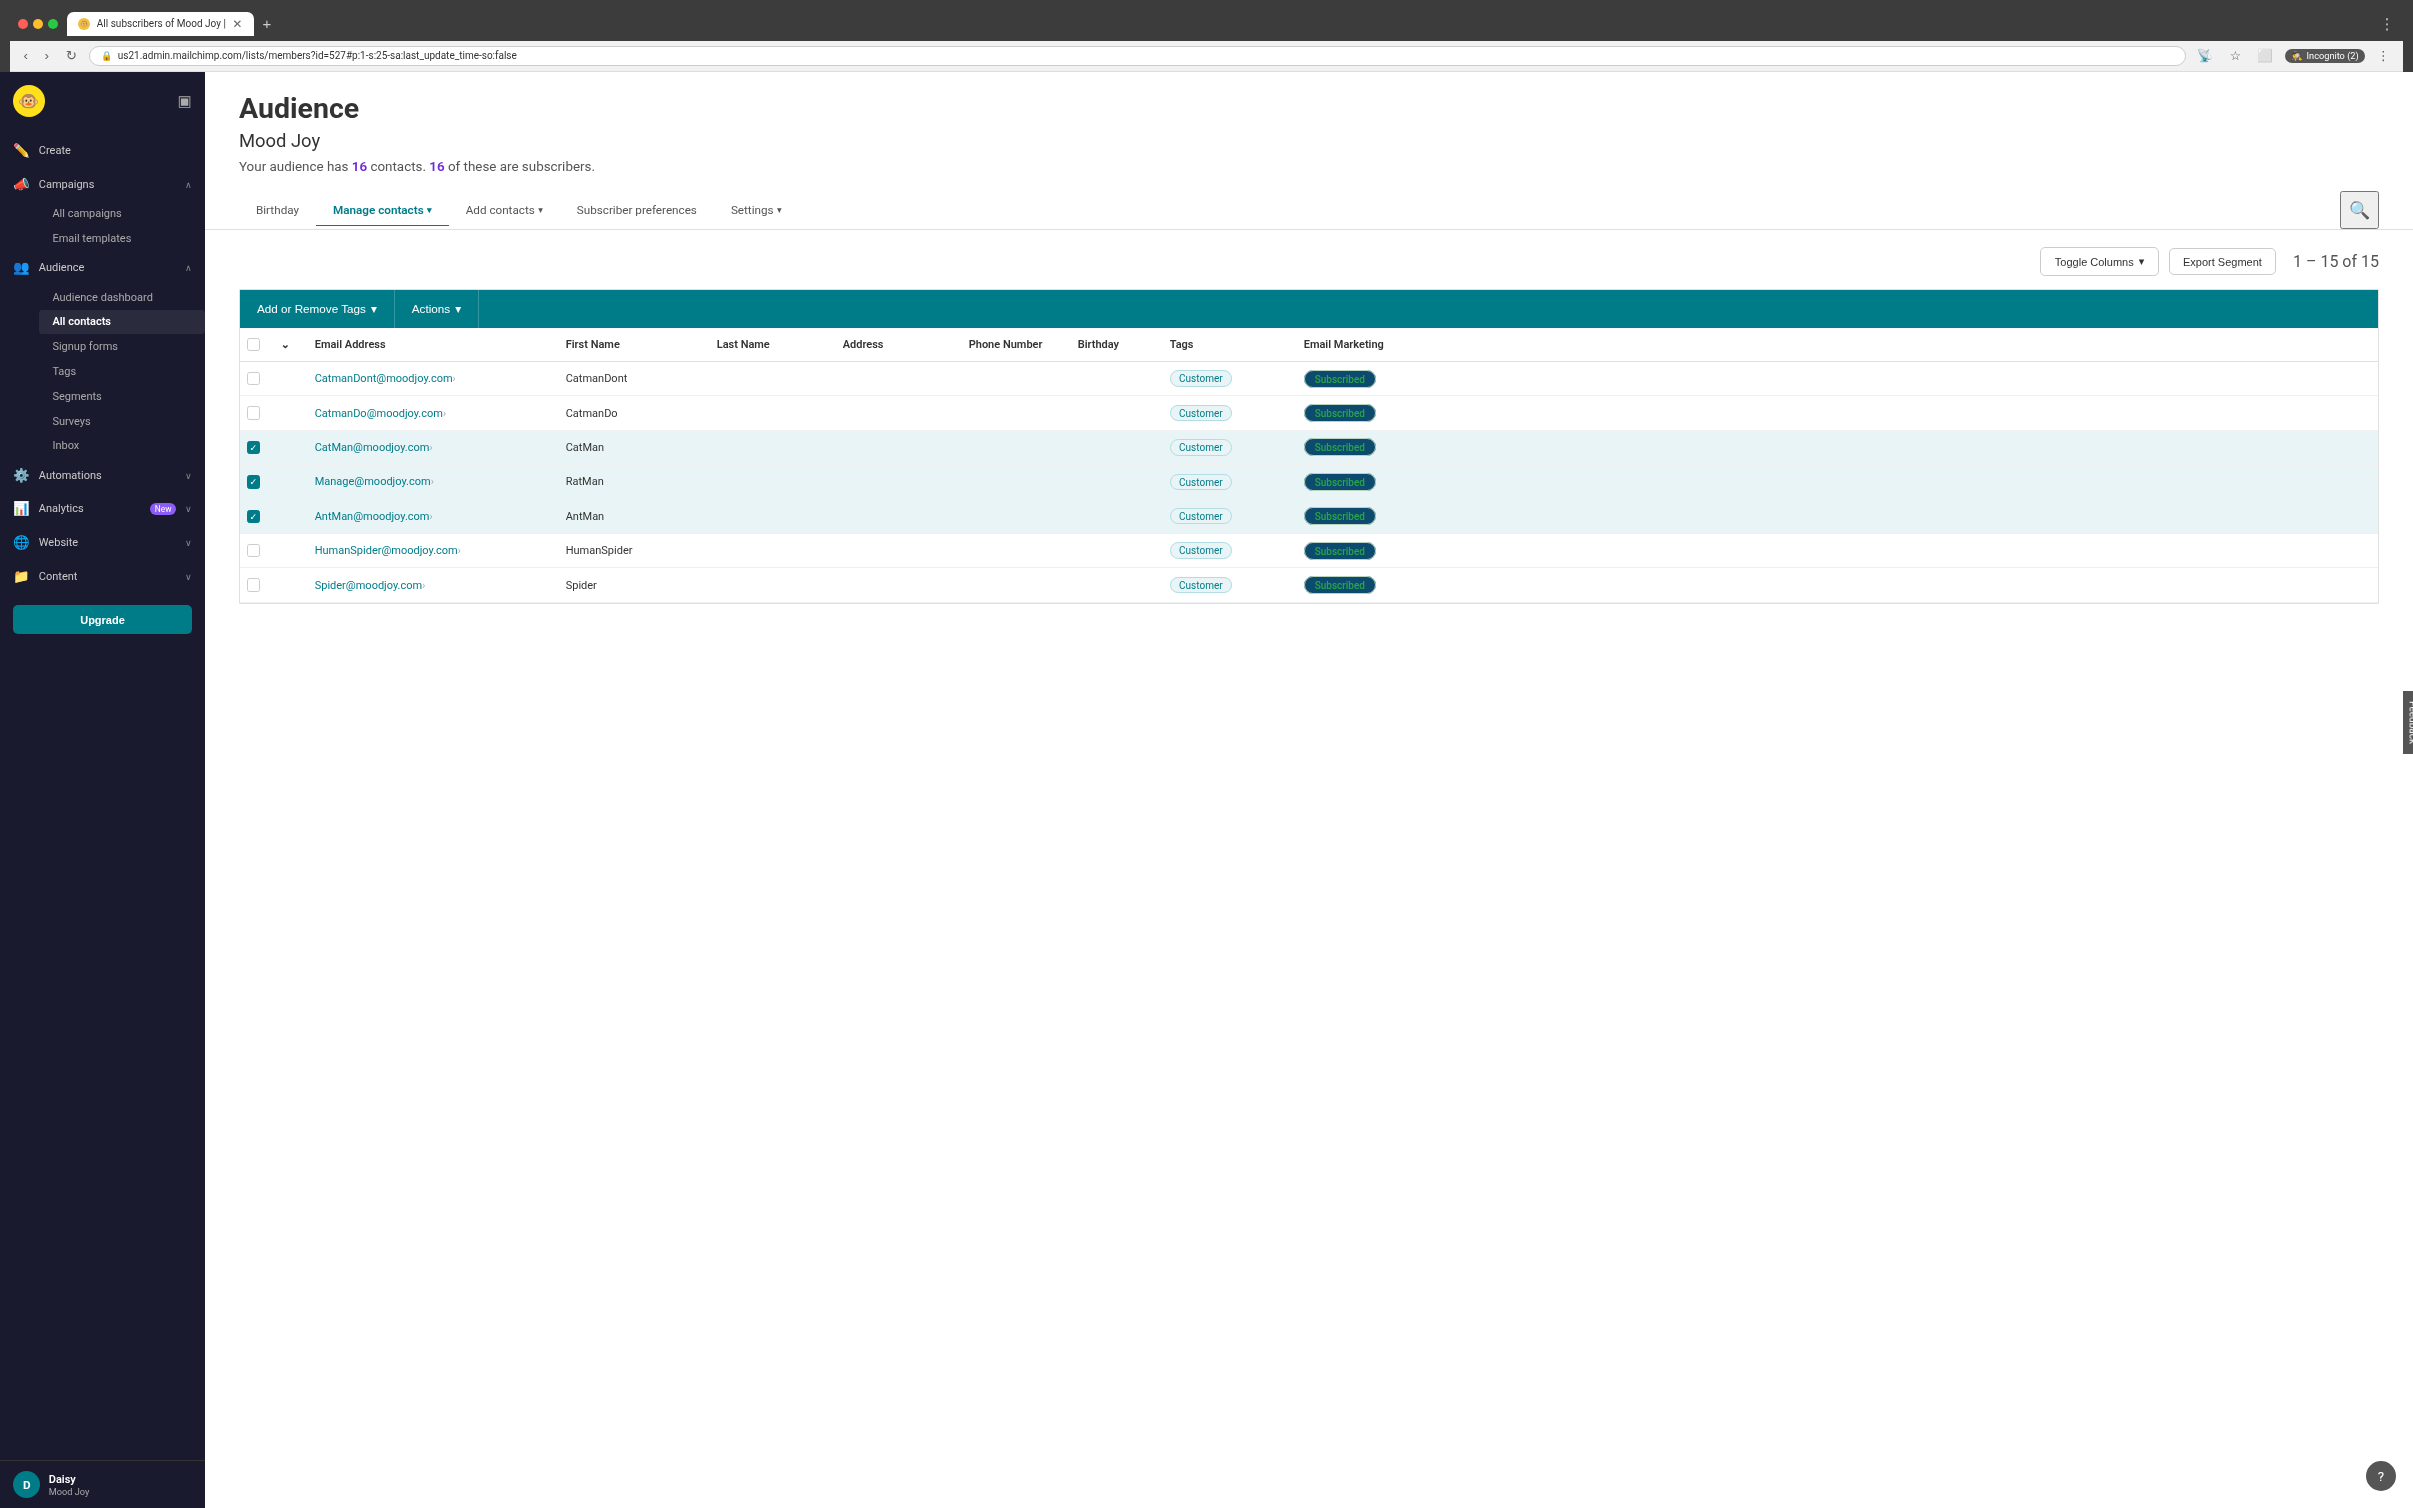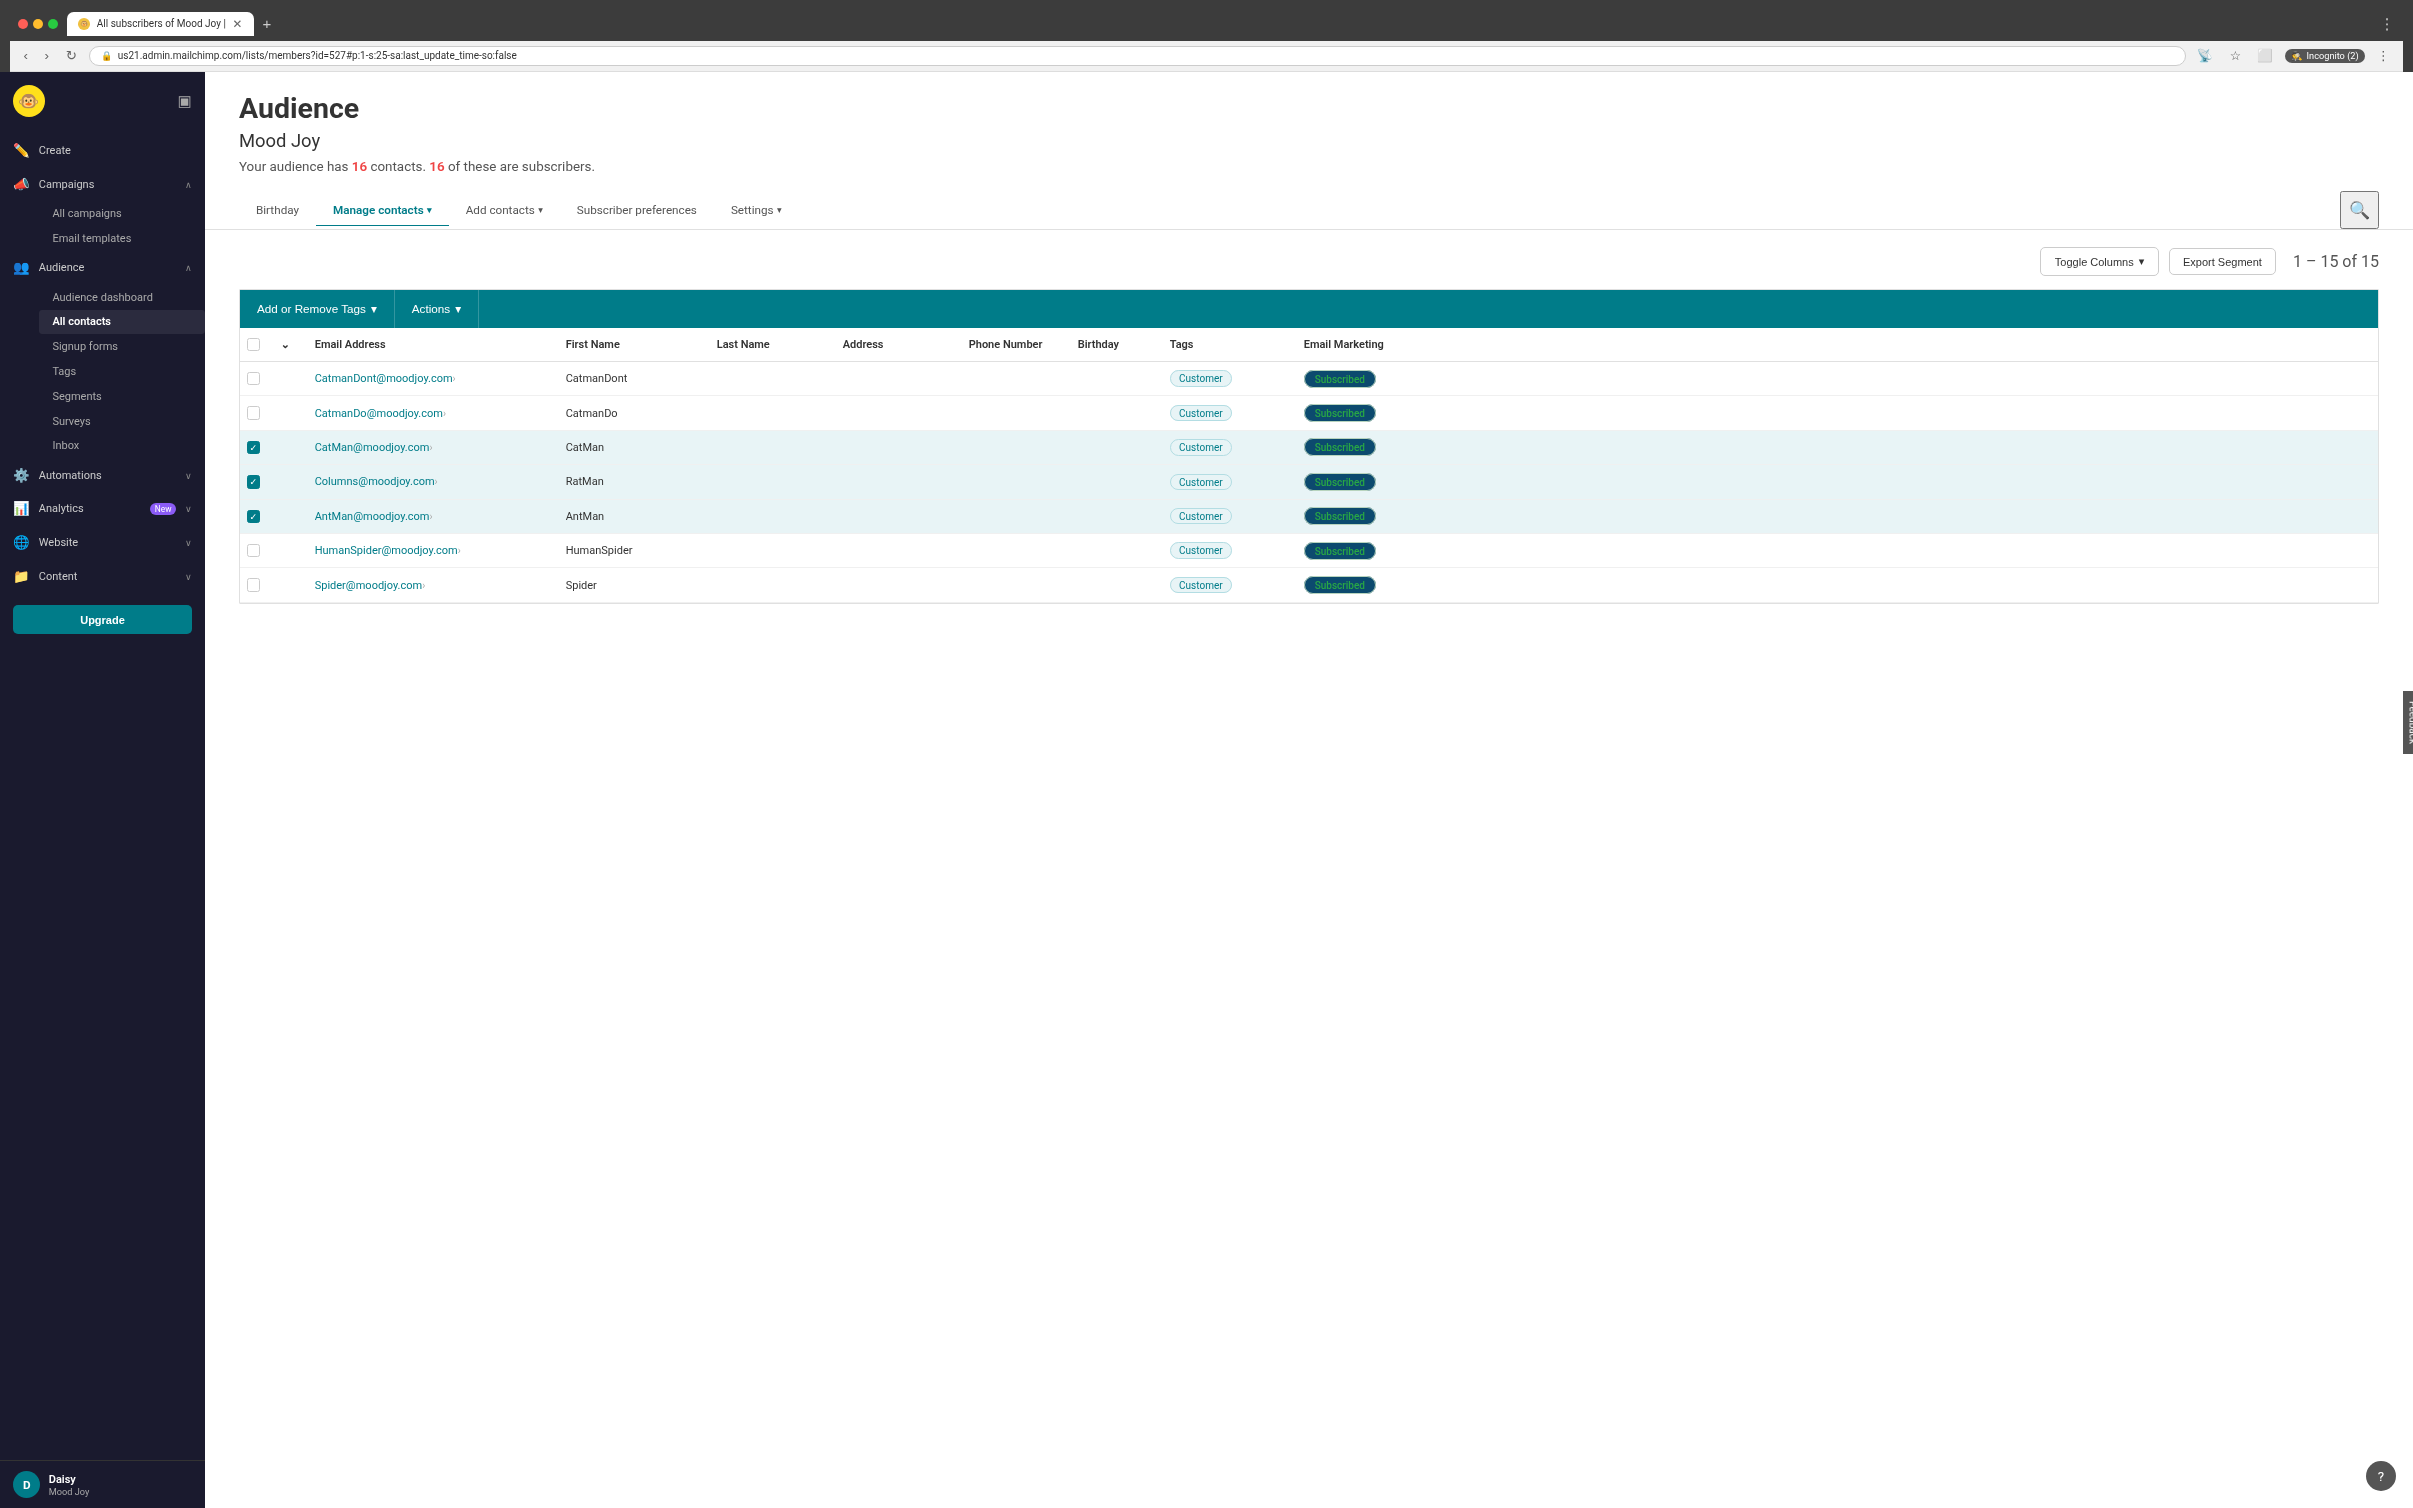--- a/index.html
+++ b/index.html
@@ -49,21 +49,21 @@
     .avatar { width: 27px; height: 27px; background: #007c89; border-radius: 50%; display: flex; align-items: center; justify-content: center; color: #fff; font-weight: 700; font-size: 11.7px; flex-shrink: 0; }
     .user-info .user-name { color: #fff; font-size: 11px; font-weight: 600; }
     .user-info .user-org { color: #aaa; font-size: 9.2px; }
 
     
     .main { flex: 1; overflow-y: auto; background: #fff; }
     .main-header { padding: 20px 34px 0; border-bottom: 0.8px solid #e0e0e0; }
     .page-title { font-size: 28.5px; font-weight: 700; color: #333; margin-bottom: 5px; }
     .audience-name { font-size: 18.4px; color: #333; margin-bottom: 8.4px; }
     .audience-stats { font-size: 13.4px; color: #555; margin-bottom: 17px; }
-    .highlight { color: #ef4444; font-weight: 600; }
+    .highlight { color: #6d28d9; font-weight: 600; }
     .tab-nav { display: flex; align-items: center; gap: 0; border-bottom: none; }
     .tab-nav-item { padding: 8.4px 17px; font-size: 11.7px; color: #555; cursor: pointer; border-bottom: 1.7px solid transparent; white-space: nowrap; display: flex; align-items: center; gap: 3.4px; }
     .tab-nav-item.active { color: #007c89; border-bottom: 1.7px solid #007c89; font-weight: 600; }
     .tab-nav-item .tab-chevron { font-size: 9.2px; }
     .search-icon-btn { margin-left: auto; color: #555; cursor: pointer; font-size: 17px; padding: 6.7px; }
 
     
     .content-area { padding: 17px 34px; }
     .toolbar-row { display: flex; align-items: center; justify-content: flex-end; gap: 10px; margin-bottom: 13.4px; }
     .pagination-info { font-size: 16px; color: #555; margin-left: 6.7px; white-space: nowrap; }
@@ -361,21 +361,21 @@
     <div class="td">
       <span class="subscribed-badge">Subscribed</span>
     </div>
   </div>
             <div class="table-row selected">
     <div class="td">
       <div class="checkbox checked">✓</div>
     </div>
     <div class="td"></div>
     <div class="td email-cell">
-      <span class="email-link">Columns@moodjoy.com</span>
+      <span class="email-link">Manage@moodjoy.com</span>
       <span class="email-arrow">›</span>
     </div>
     <div class="td">RatMan</div>
     <div class="td"></div>
     <div class="td"></div>
     <div class="td"></div>
     <div class="td"></div>
     <div class="td">
       <span class="tag-badge">Customer</span>
     </div>

